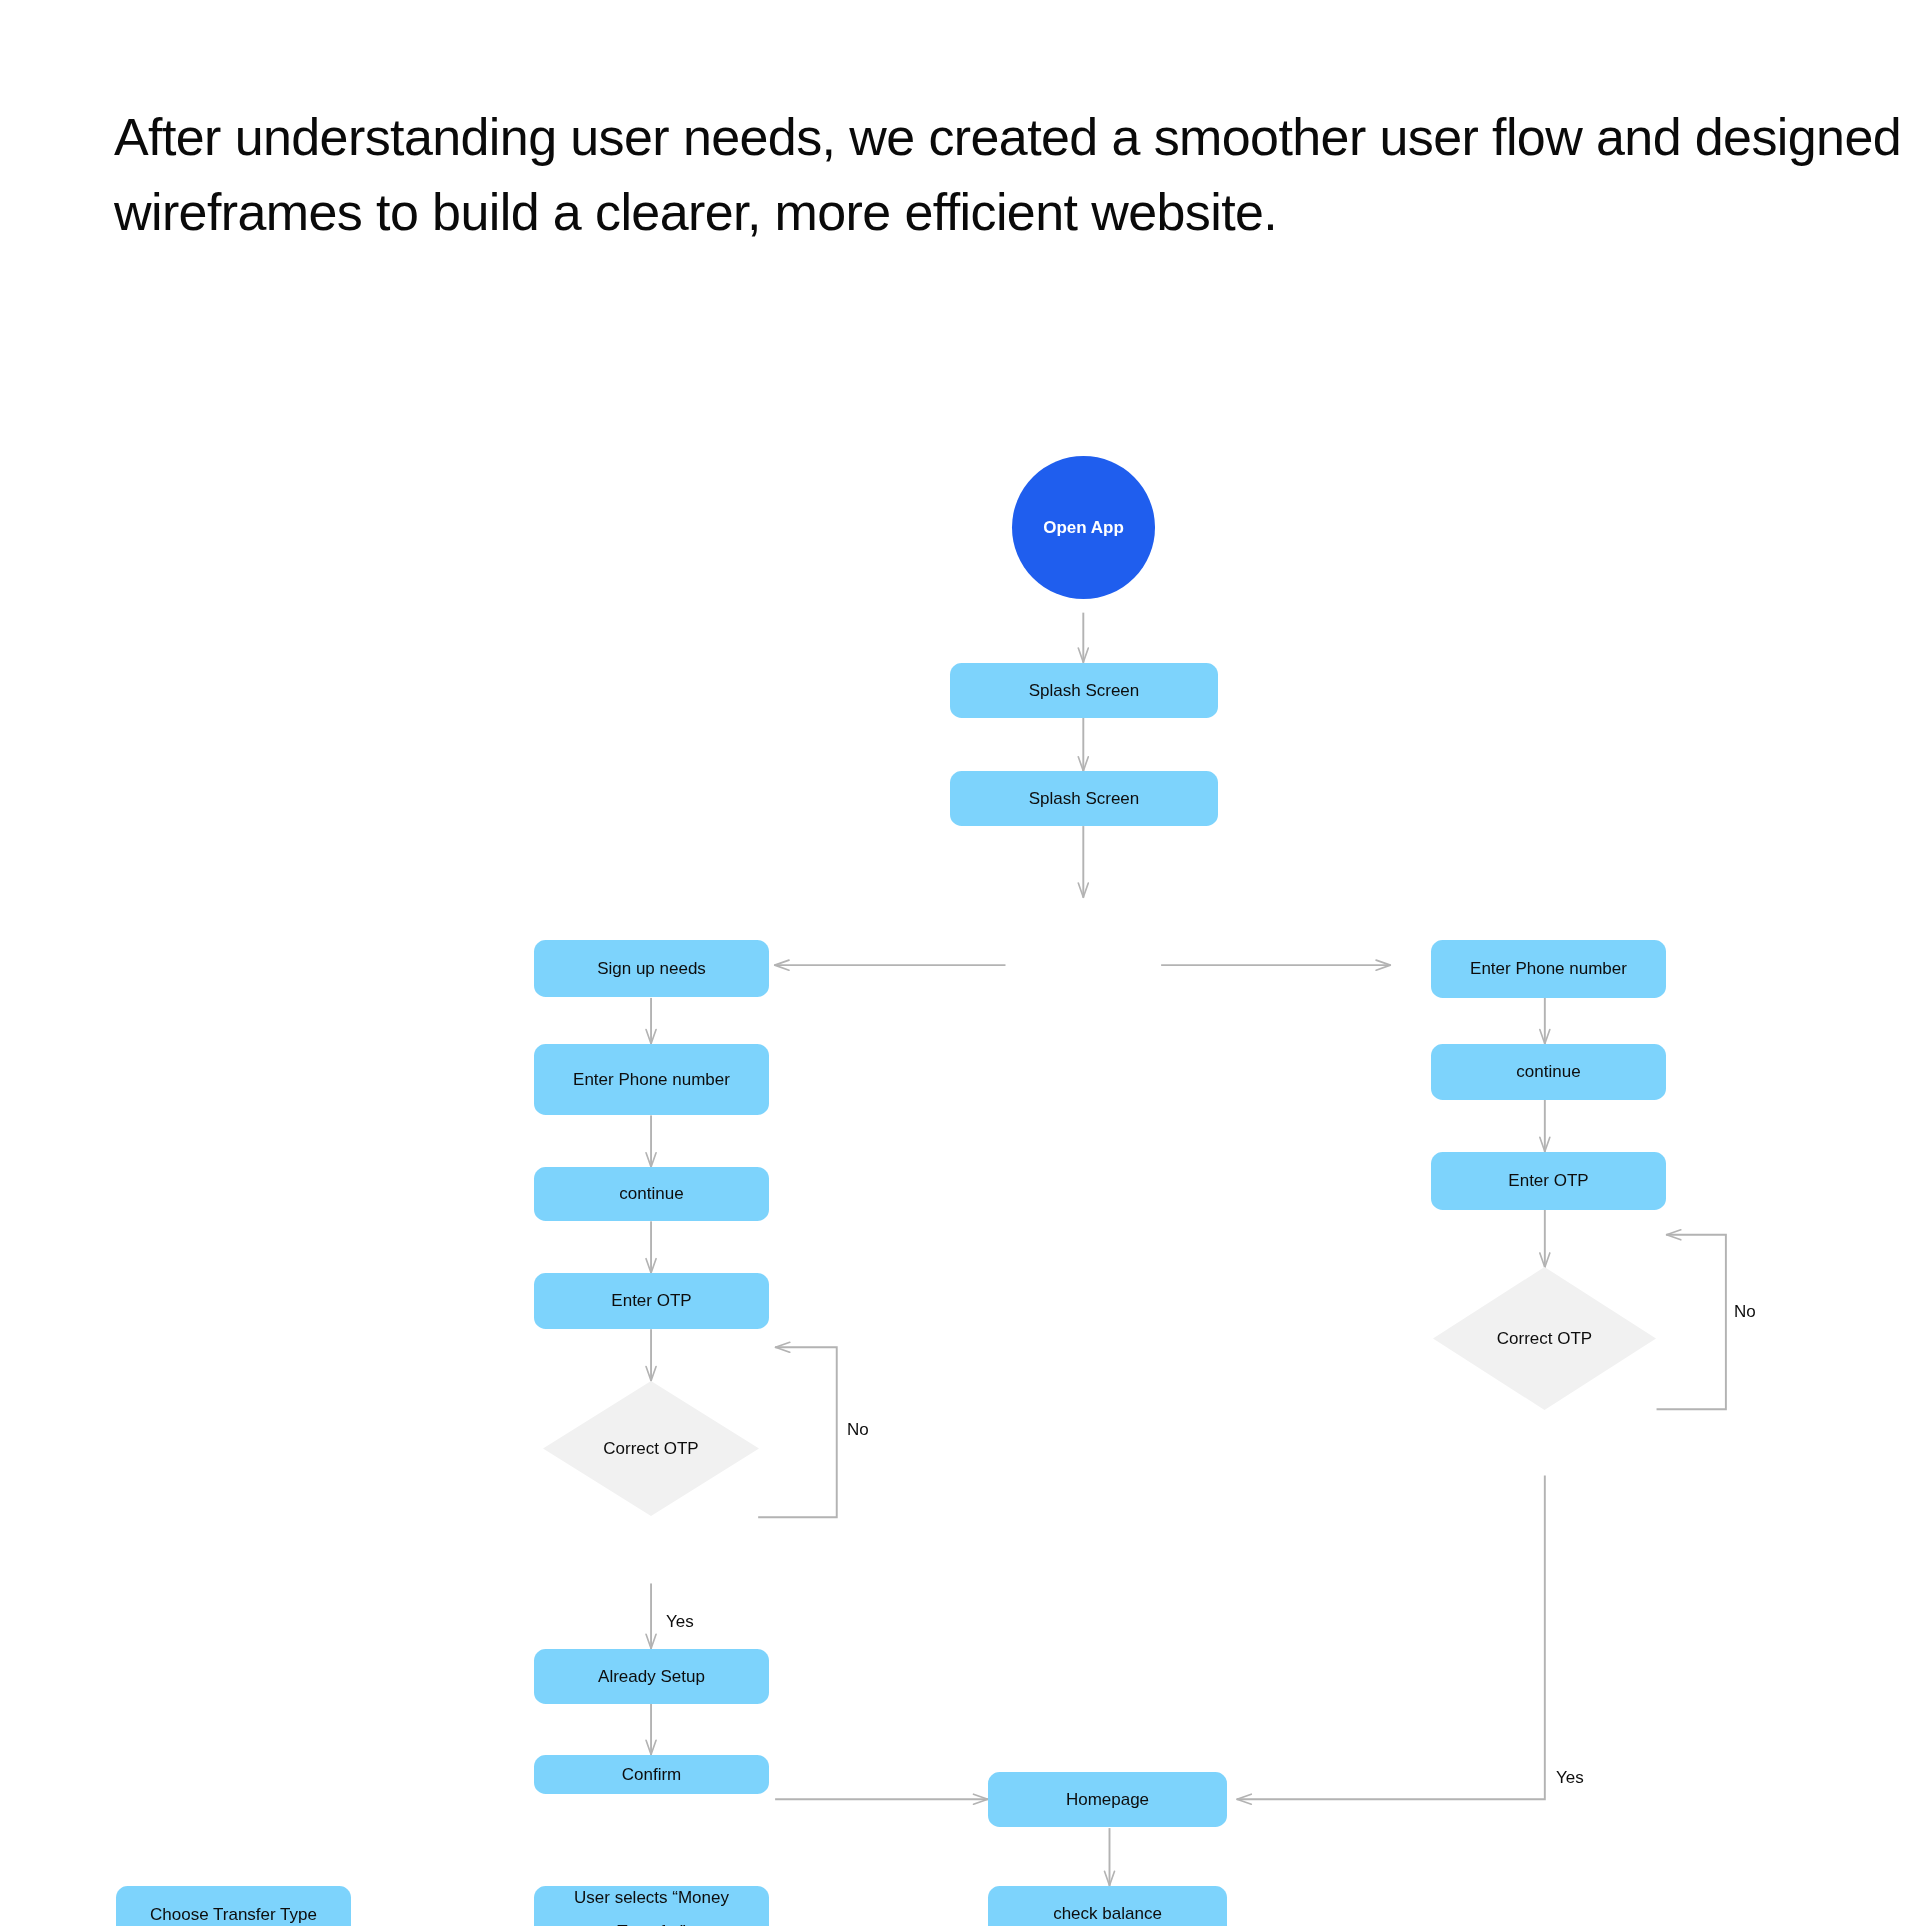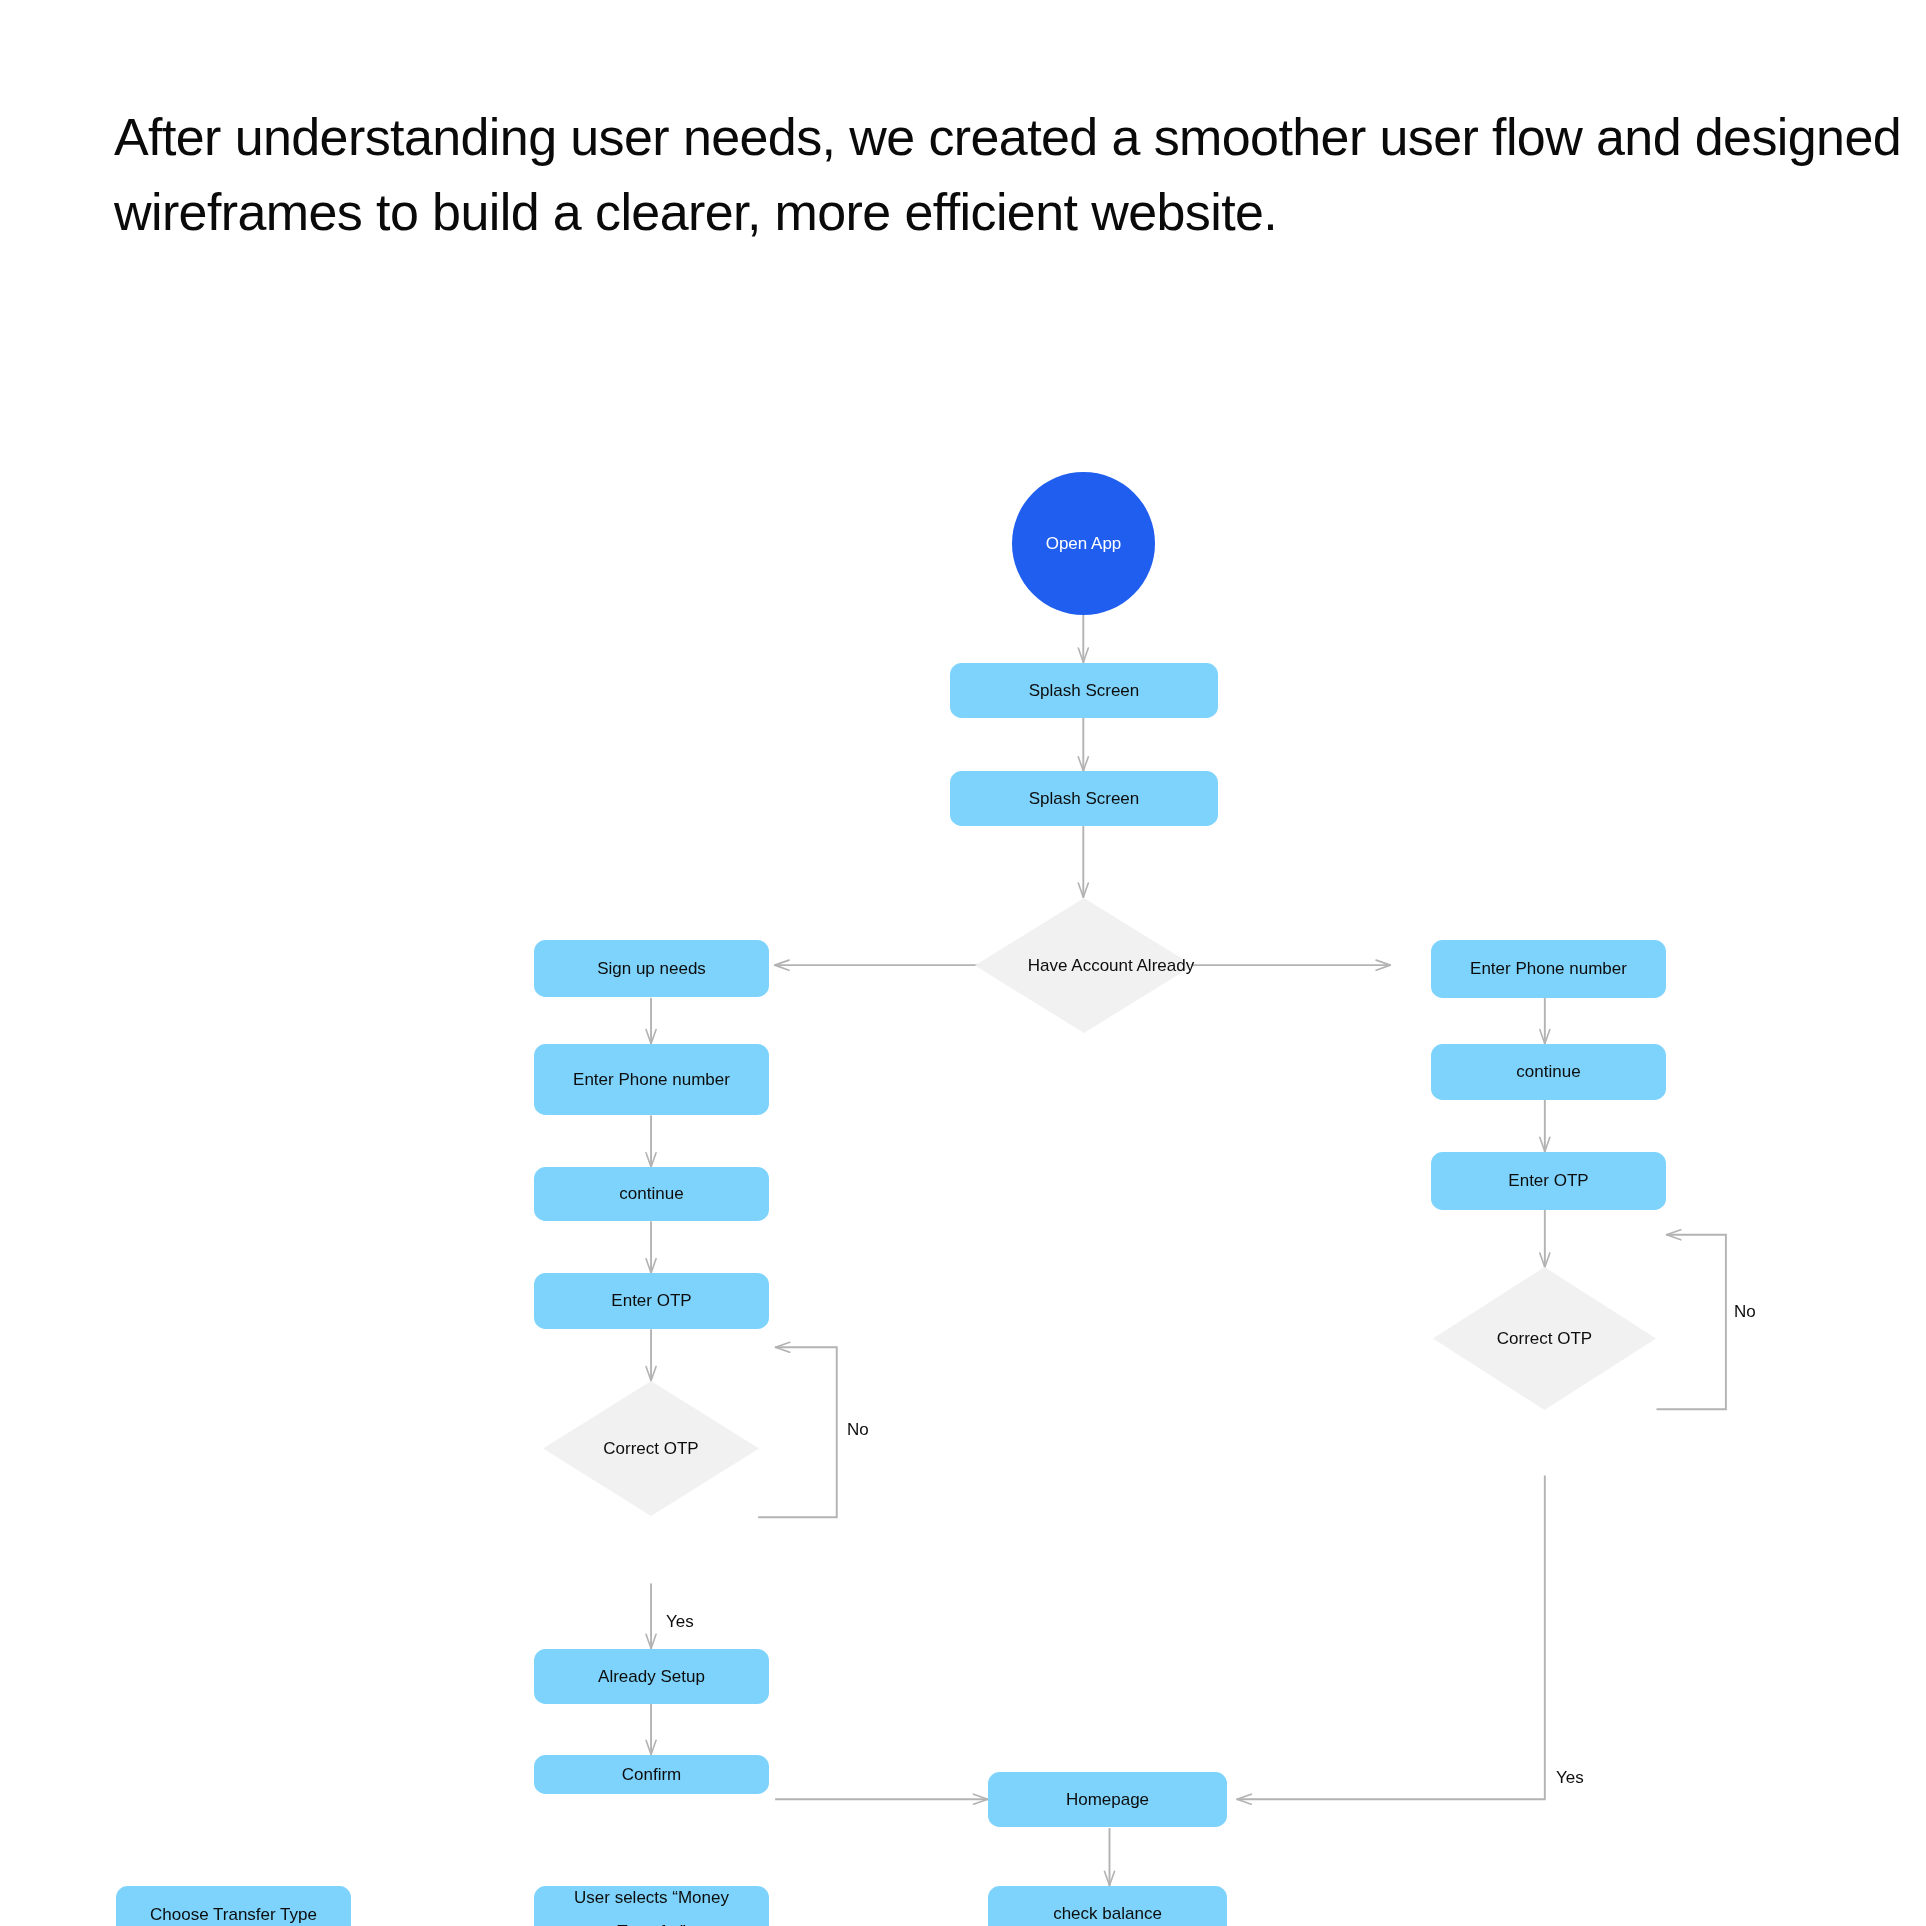--- a/index.html
+++ b/index.html
@@ -171,36 +171,32 @@
         <path d="M3205,5380 L3650,5380"></path>
 
         <path d="M4330,5380 L4790,5380"></path>
 
         <path d="M5135,5455 L5135,5600"></path>
 
         <path d="M4790,5705 L4330,5705"></path>
       </g>
     </svg>
 
-    <div class="node circle" style="left:1012px; top:472px; width:143px; height:143px;">
+    <div class="node circle" style="left:1012px; top:456px; width:143px; height:143px;font-weight:bold;">
       <span>Open App</span>
     </div>
 
     <div class="node box" style="left:950px; top:663px; width:268px; height:55px;">
       <span>Splash Screen</span>
     </div>
 
     <div class="node box" style="left:950px; top:771px; width:268px; height:55px;">
       <span>Splash Screen</span>
     </div>
 
-    <div class="diamond-wrap" style="left:975px; top:898px; width:218px; height:135px;">
-      <div class="diamond-shape"></div>
-      <div class="diamond-label" style="padding:0 27px;">Have Account Already</div>
-    </div>
 
     <div class="node box" style="left:534px; top:940px; width:235px; height:57px;">
       <span>Sign up needs</span>
     </div>
 
     <div class="node box" style="left:534px; top:1044px; width:235px; height:71px;">
       <span>Enter Phone number</span>
     </div>
 
     <div class="node box" style="left:534px; top:1167px; width:235px; height:54px;">

